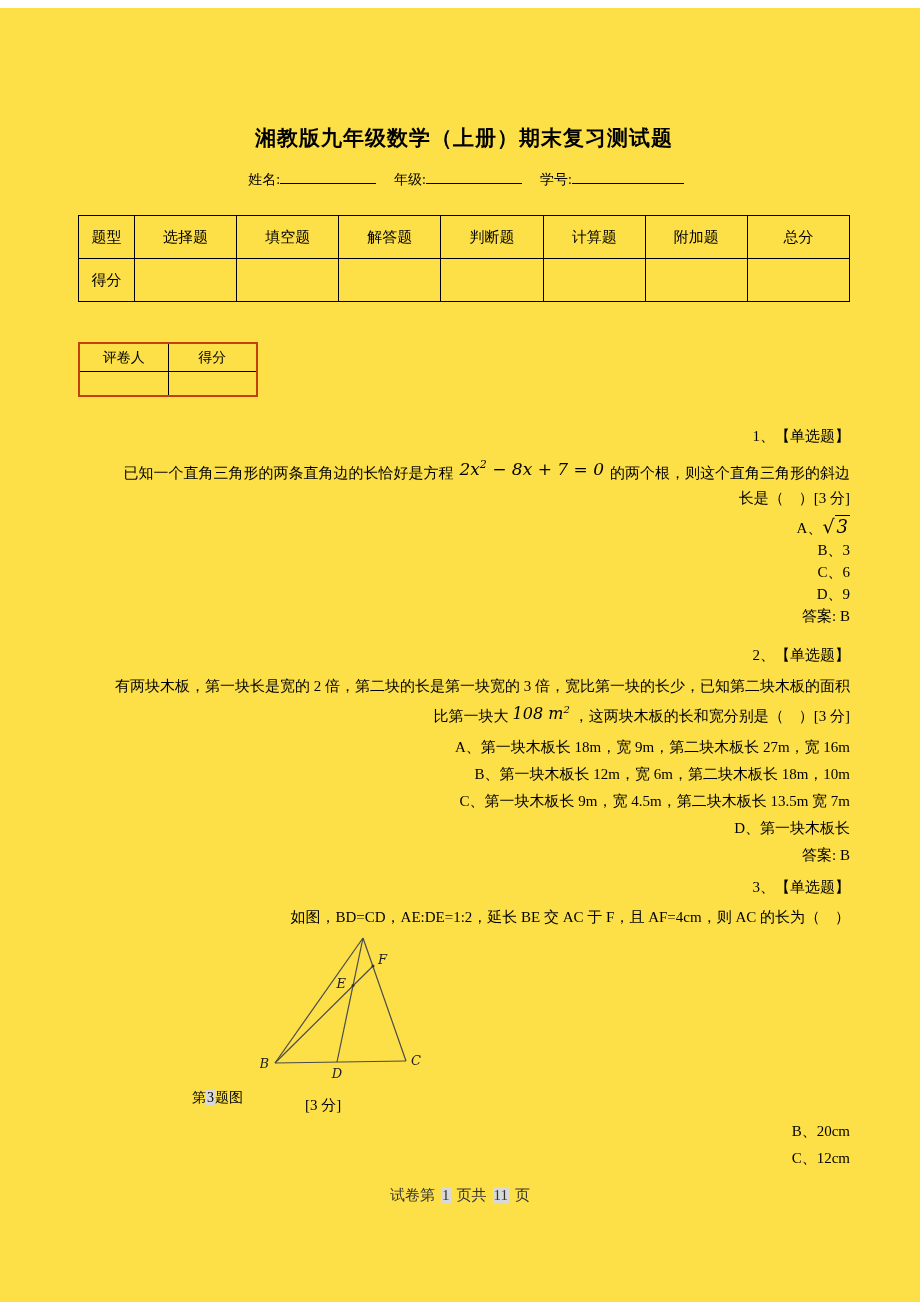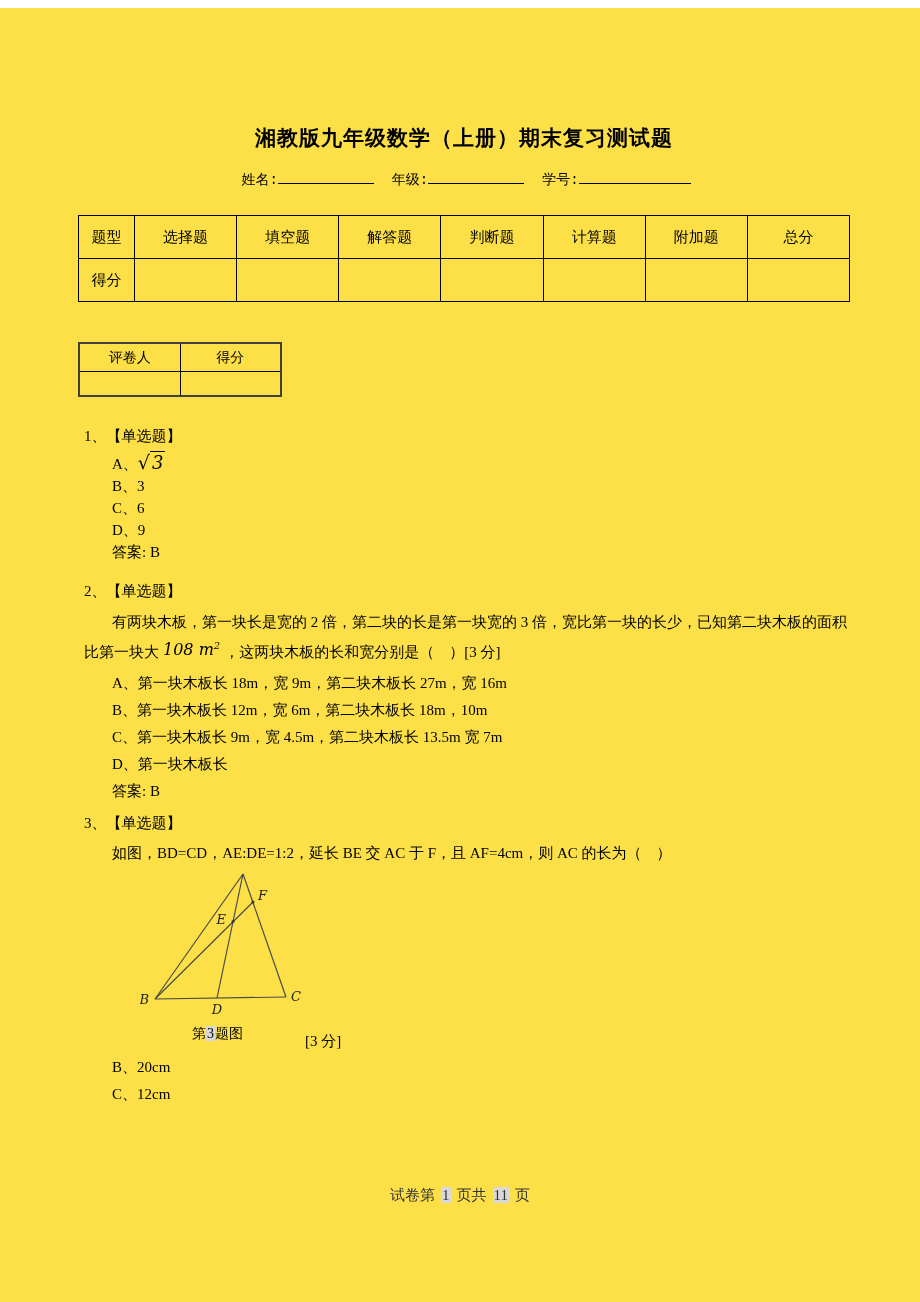--- a/index.html
+++ b/index.html
@@ -19,21 +19,21 @@
   .title {
     margin: 0;
     text-align: center;
     font-family: "Liberation Sans", "DejaVu Sans", sans-serif;
     font-size: 21px;
     font-weight: bold;
     letter-spacing: 1px;
   }
 
   .info-line { margin-top: 17px; text-align: center; font-size: 14px; white-space: nowrap; }
-  .info-line .lbl { margin-left: 4px; font-family: Liberation Mono, monospace; }
+  .info-line .lbl { margin-left: 4px; }
   .blank {
     display: inline-block;
     border-bottom: 1px solid #000;
     height: 14px;
     vertical-align: baseline;
     margin-right: 14px;
   }
   .blank-name { width: 96px; }
   .blank-grade { width: 96px; }
   .blank-id { width: 112px; margin-right: 0; }
@@ -42,26 +42,26 @@
   .score-table { width: 772px; margin-top: 26px; table-layout: fixed; }
   .score-table td {
     border: 1px solid #000;
     height: 42px;
     text-align: center;
     font-size: 15px;
     padding: 0;
     font-weight: normal;
   }
 
-  .grader-table { width: 204px; margin-top: 40px; border: 2px solid #404040; table-layout: fixed; }
+  .grader-table { width: 180px; margin-top: 40px; border: 2px solid #c2410c; table-layout: fixed; }
   .grader-table td { border: 1px solid #000; text-align: center; font-size: 14px; padding: 0; }
   .grader-table .head-row td { height: 27px; }
   .grader-table .empty-row td { height: 23px; }
 
-  .question { margin-left: 6px; }
+  .question { margin-left: 6px; text-align: right; }
   .q1 { margin-top: 28px; }
   .q2 { margin-top: 16px; }
   .q3 { margin-top: 8px; }
   .q-head { font-size: 15px; line-height: 22px; }
   .stem { margin: 8px 0 0 0; text-indent: 28px; line-height: 25px; }
   .q3 .stem { text-indent: 28px; line-height: 23px; }
   .options { margin-left: 28px; margin-top: 5px; }
   .option { line-height: 22px; }
   .q2 .option { line-height: 27px; }
   .q3 .option { line-height: 27px; }
@@ -161,20 +161,23 @@
           <td></td>
           <td></td>
         </tr>
       </tbody>
     </table>
 
     <section class="question q1">
       <div class="q-head">
         <span>1、</span><span>【单选题】</span>
       </div>
+      <p class="stem">
+        <span>已知一个直角三角形的两条直角边的长恰好是方程</span><span class="math"><span>2x</span><sup>2</sup><span> − 8x + 7 = 0</span></span><span>的两个根，则这个直角三角形的斜边长是（　）[3 分]</span>
+      </p>
       <div class="options">
         <div class="option opt-a">
           <span>A、</span><span class="sqrt"><span class="rad-sign">√</span><span class="radicand">3</span></span>
         </div>
         <div class="option">B、3</div>
         <div class="option">C、6</div>
         <div class="option">D、9</div>
       </div>
       <div class="answer">答案: B</div>
     </section>

